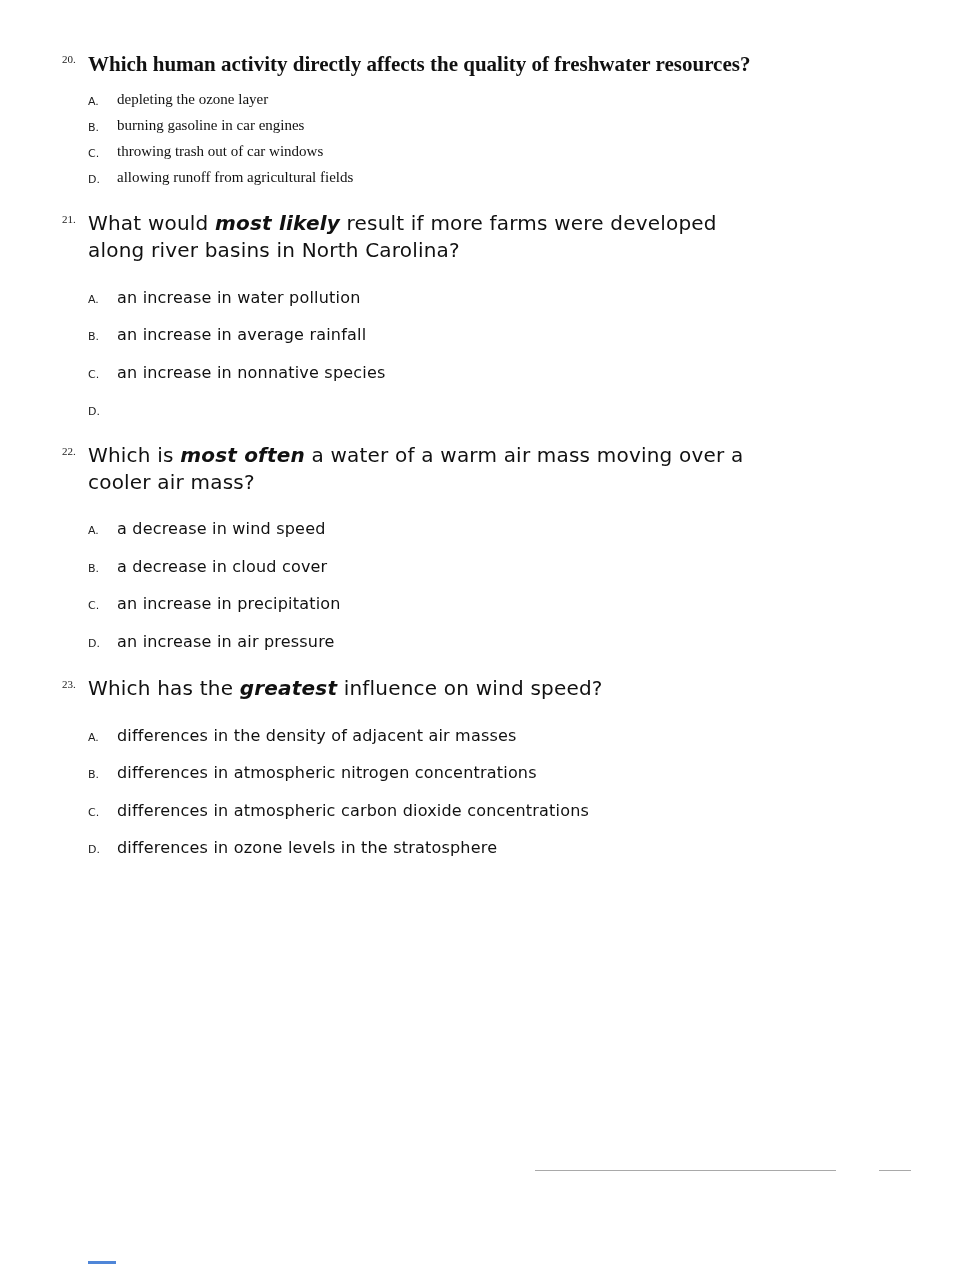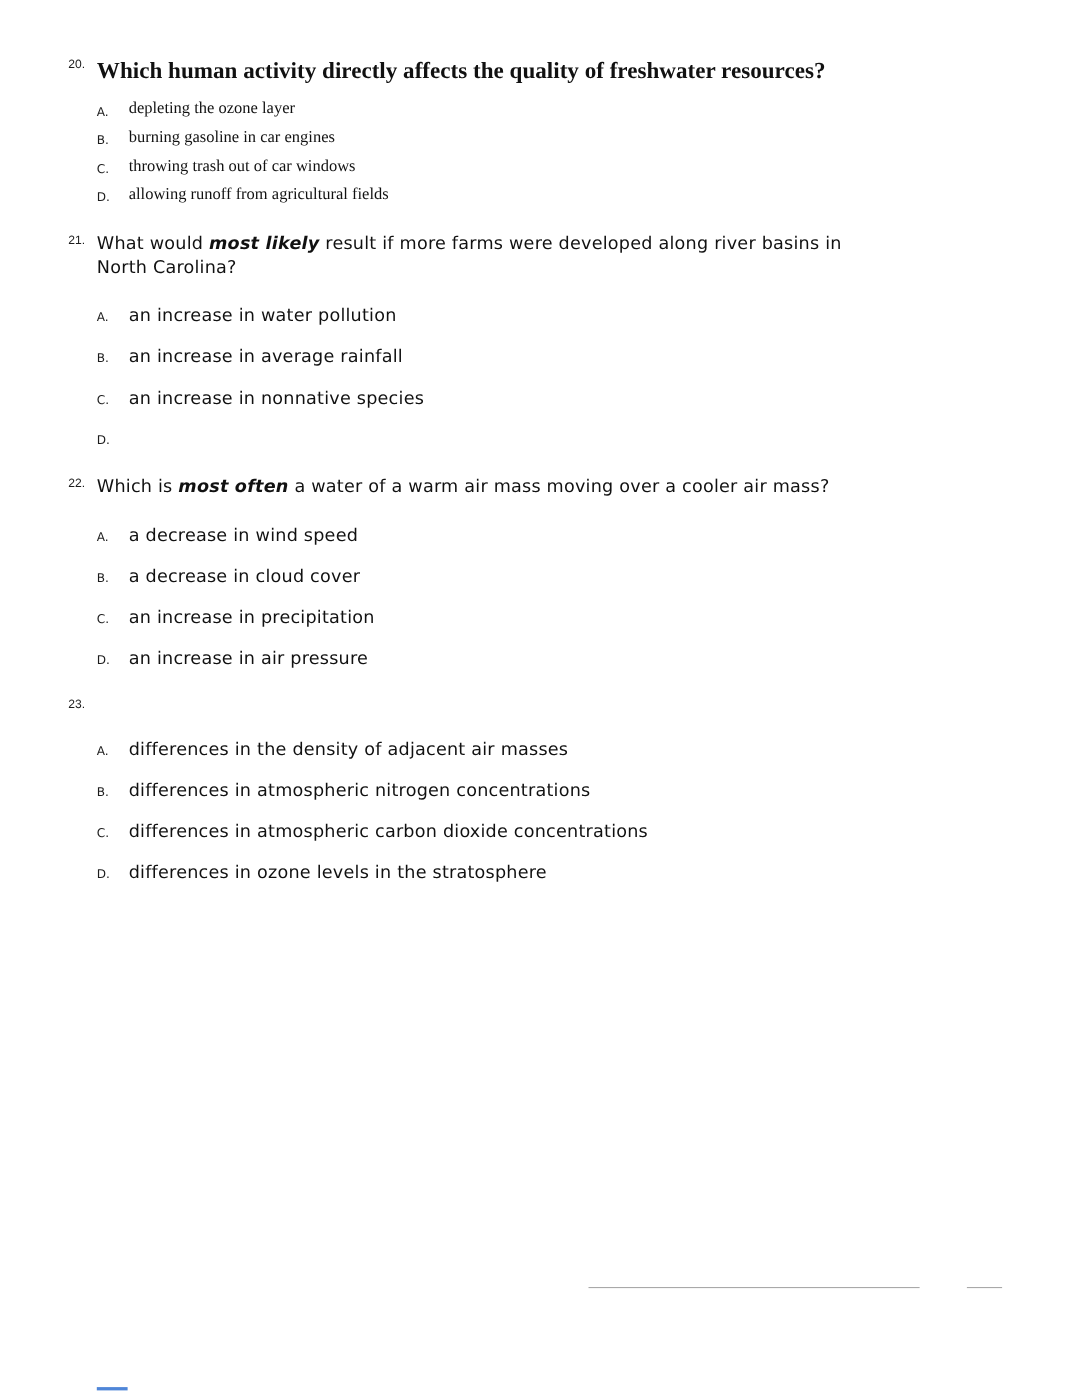--- a/index.html
+++ b/index.html
@@ -15,21 +15,21 @@
   }
   .content { padding: 50px 40px 0 62px; }
 
   .question { }
   .q-header { display: flex; align-items: flex-start; }
   .q-num {
     flex: 0 0 26px;
     font-size: 11px;
     padding-top: 3px;
     color: #1c1c1c;
-    font-family: Liberation Sans, sans-serif;
+    font-family: Liberation Serif, serif;
   }
   .q-body { max-width: 690px; line-height: 1.34; }
   .q-em { font-weight: bold; font-style: italic; }
 
   .options { list-style: none; margin-left: 26px; }
   .opt { display: flex; align-items: flex-start; }
   .opt-letter {
     flex: 0 0 29px;
     font-size: 11px;
     padding-top: 4px;
@@ -39,21 +39,21 @@
 
   
   .serif { font-family: "Liberation Serif", serif; }
   .serif .q-body { font-size: 21px; font-weight: bold; max-width: 720px; }
   .serif .options { margin-top: 13px; }
   .serif .opt { margin-bottom: 9px; }
   .serif .opt-text { font-size: 15px; font-family: "Liberation Serif", serif; }
 
   
   .sans { font-family: "DejaVu Sans", sans-serif; margin-top: 24px; }
-  .sans .q-body { font-size: 16px; letter-spacing: 0.2px; }
+  .sans .q-body { font-size: 20px; letter-spacing: 0.2px; }
   .sans .options { margin-top: 25px; }
   .sans .opt { margin-bottom: 19px; }
   .sans .opt-text { font-size: 16px; letter-spacing: 0.2px; line-height: 1.15; }
 
   
   .rule { position: absolute; border-top: 1px solid #a9a9a9; }
   .rule-long  { left: 535px; top: 1170px; width: 301px; }
   .rule-short { left: 879px; top: 1170px; width: 32px; }
   .edge-mark  { position: absolute; left: 88px; top: 1261px; width: 28px; height: 3px; background: #4f86d8; }
 </style>
@@ -133,20 +133,21 @@
         <li class="opt">
           <span class="opt-letter">D.</span>
           <span class="opt-text">an increase in air pressure</span>
         </li>
       </ul>
     </section>
 
     <section class="question sans">
       <div class="q-header">
         <span class="q-num">23.</span>
+        <span class="q-body"><span>Which has the </span><span class="q-em">greatest</span><span> influence on wind speed?</span></span>
       </div>
       <ul class="options">
         <li class="opt">
           <span class="opt-letter">A.</span>
           <span class="opt-text">differences in the density of adjacent air masses</span>
         </li>
         <li class="opt">
           <span class="opt-letter">B.</span>
           <span class="opt-text">differences in atmospheric nitrogen concentrations</span>
         </li>

